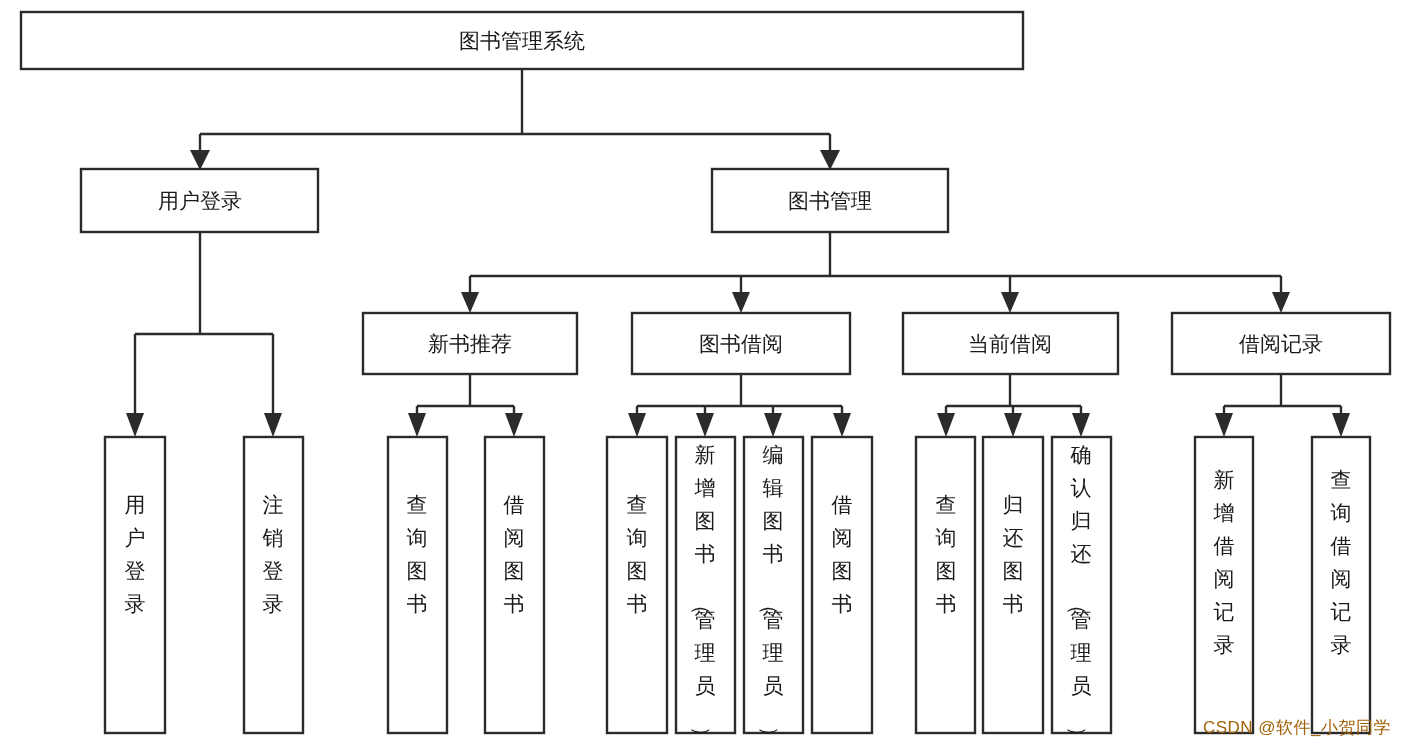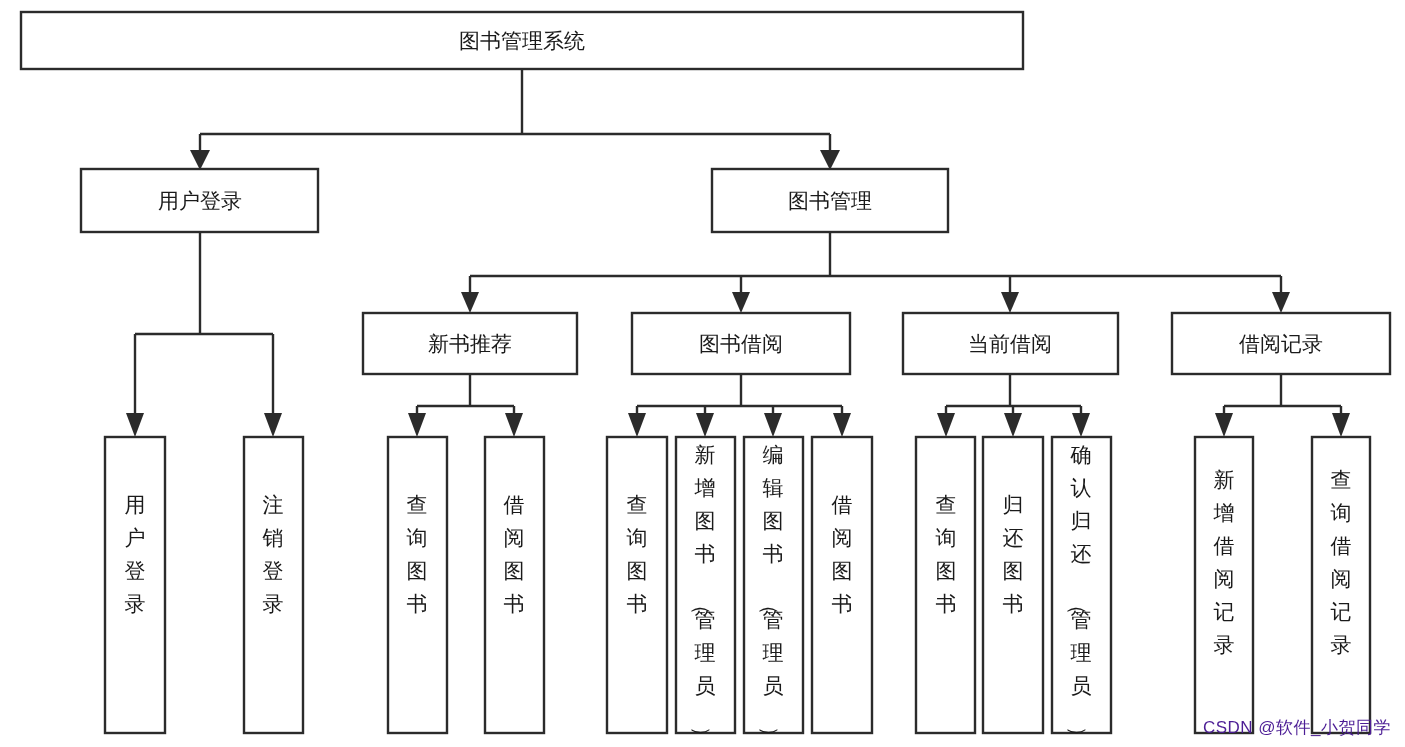--- a/index.html
+++ b/index.html
@@ -53,21 +53,21 @@
     font-size: 21px;
     fill: #1a1a1a;
     text-anchor: middle;
   }
   .watermark-text {
     position: absolute;
     right: 14px;
     bottom: 8px;
     font-family: "Liberation Sans", "DejaVu Sans", sans-serif;
     font-size: 17px;
-    color: #4c1d95;
+    color: #a16207;
     letter-spacing: 0.5px;
     white-space: nowrap;
     user-select: none;
   }
 </style>
 </head>
 <body>
 
 <div id="diagram-root">
 

